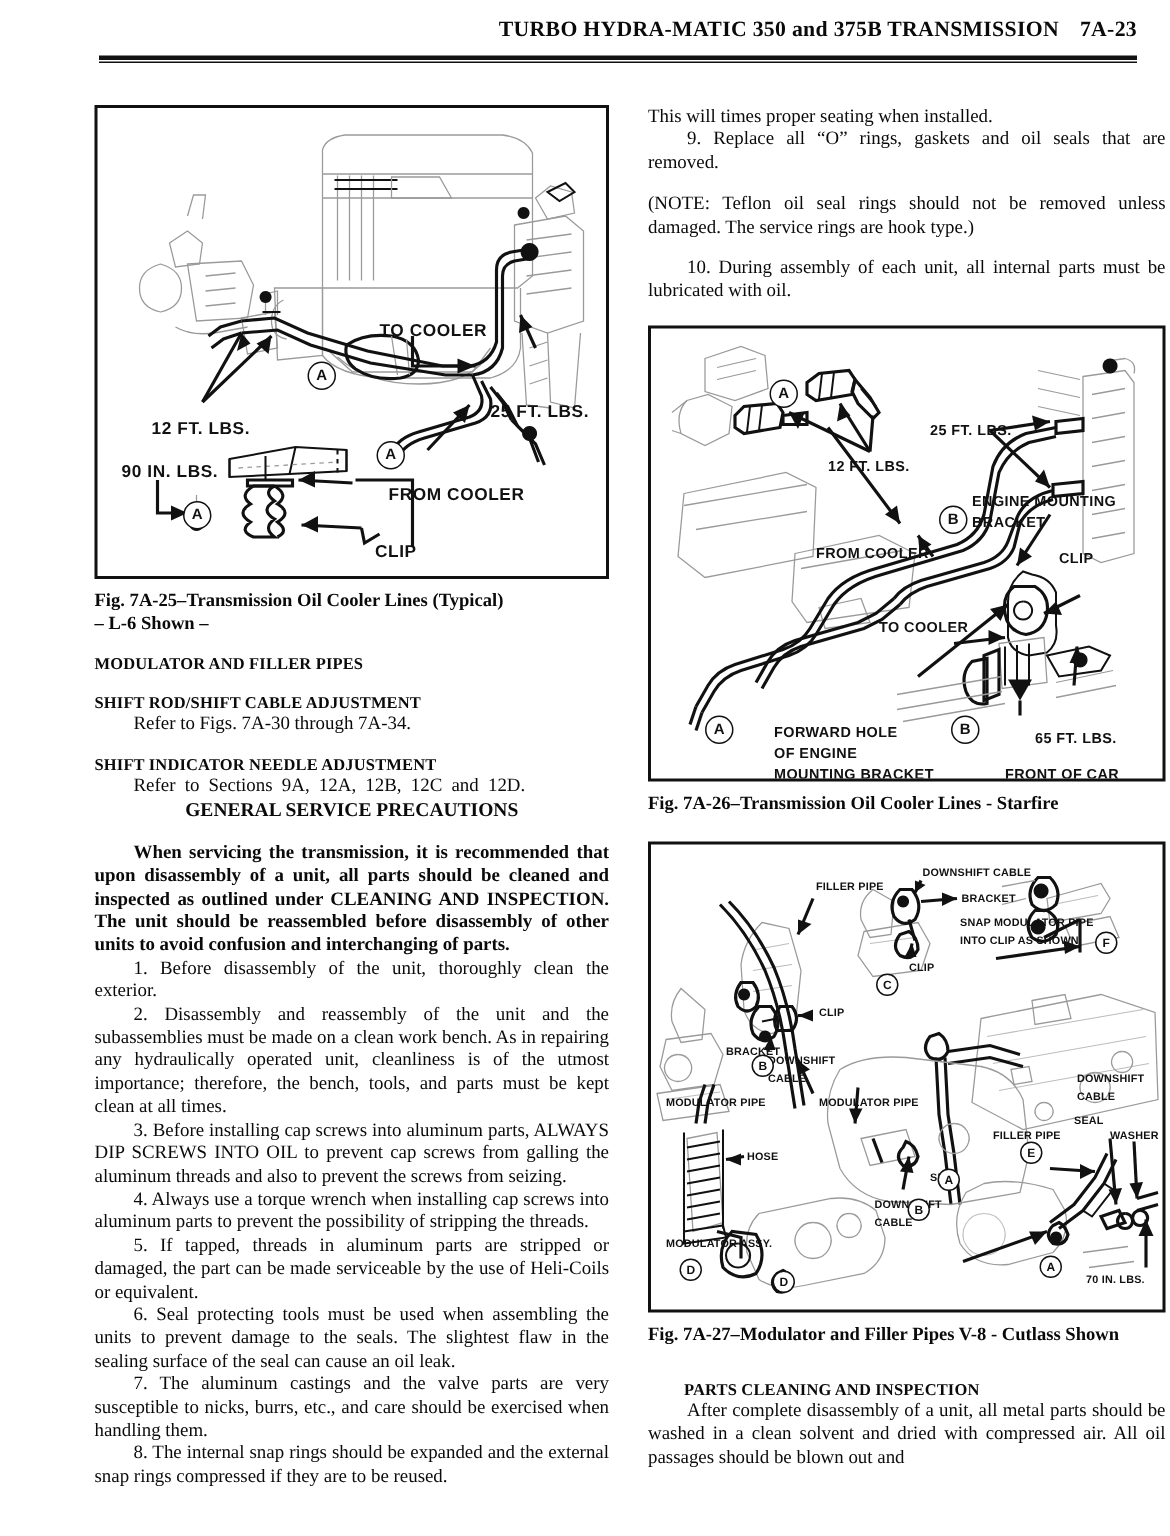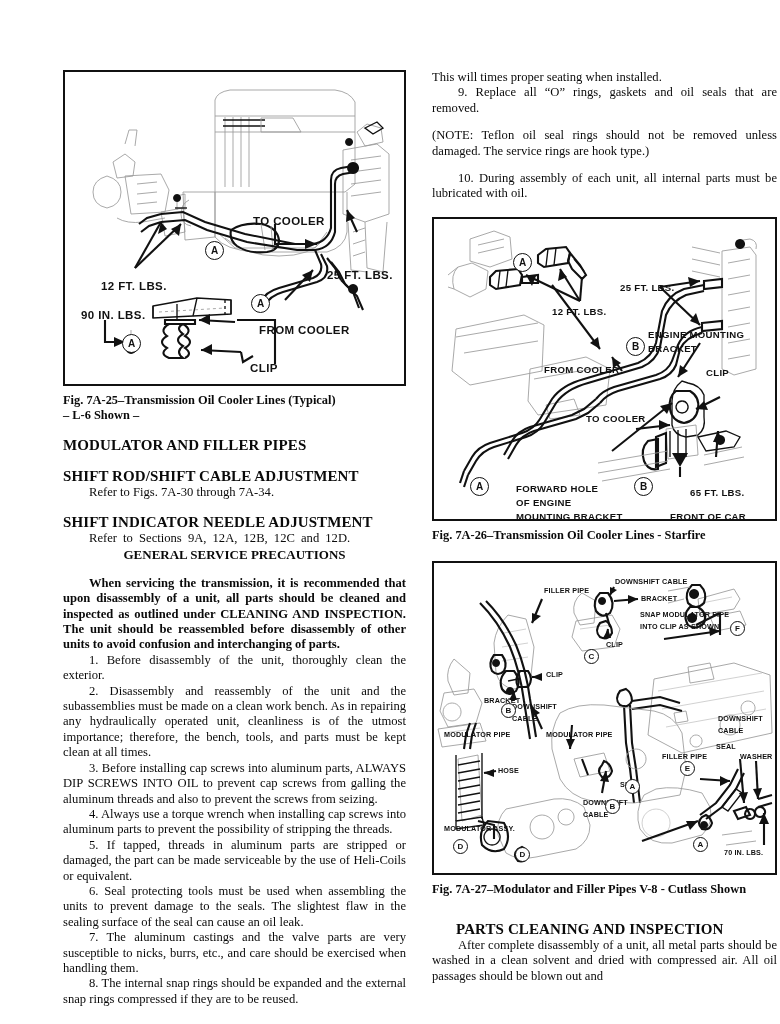--- a/index.html
+++ b/index.html
@@ -82,21 +82,21 @@
     text-justify: inter-word;
     hyphens: none;
   }
   p.indent { text-indent: 26px; }
   p.gap-top { margin-top: 12px; }
 
   h3.section-head {
     margin: 0;
     font-family: "Liberation Serif", serif;
     font-weight: bold;
-    font-size: 15px;
+    font-size: 11px;
     letter-spacing: 0.1px;
   }
   h3.centered-head {
     margin: 0;
     text-align: center;
     font-weight: bold;
     font-size: 13px;
   }
   .sub-refer {
     margin: 0 0 0 26px;
@@ -160,20 +160,26 @@
   svg.art .md { stroke: #111; fill: none; stroke-width: 1.35; }
   svg.art .lt { stroke: #9a9a9a; fill: none; stroke-width: 0.85; }
   svg.art .xlt { stroke: #bdbdbd; fill: none; stroke-width: 0.7; }
   svg.art .fillk { fill: #111; stroke: none; }
 </style>
 </head>
 <body>
 
 <div class="page">
 
+  <div class="page-header">
+    <div class="header-line">
+      <span class="header-title">TURBO HYDRA-MATIC 350 and 375B TRANSMISSION</span><span>7A-23</span>
+    </div>
+    <div class="header-rule"></div>
+  </div>
 
   <div class="col-left">
 
     <div class="figure-box" style="height:312px;">
       <svg class="art" width="339" height="308" viewBox="0 0 339 308">
 
         <path class="lt" d="M150 28 L150 120 L280 120 L290 112 L290 30 Q285 20 270 18 L165 18 Q152 20 150 28 Z"></path>
         <path class="lt" d="M150 44 L290 44 M150 60 L290 60"></path>
         <path class="lt" d="M160 45 L160 115 M168 45 L168 115 M176 45 L176 115 M184 45 L184 115"></path>
         <path class="md" d="M158 48 L200 48 M158 54 L200 54"></path>

